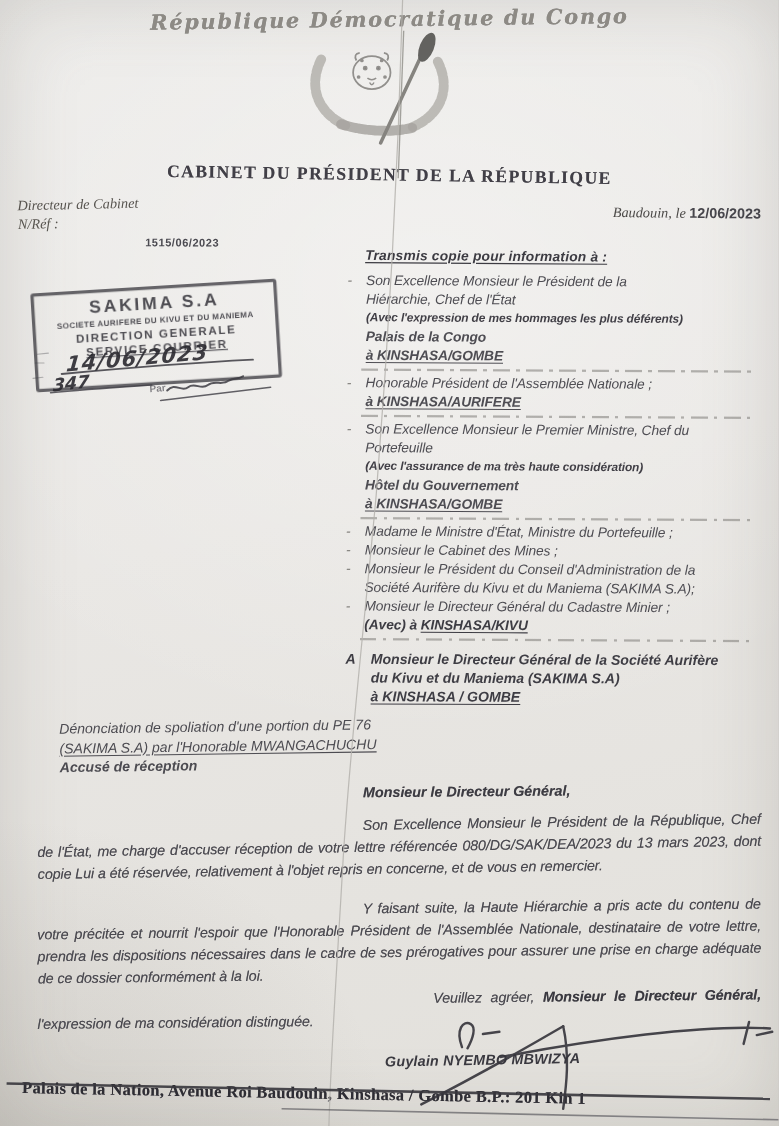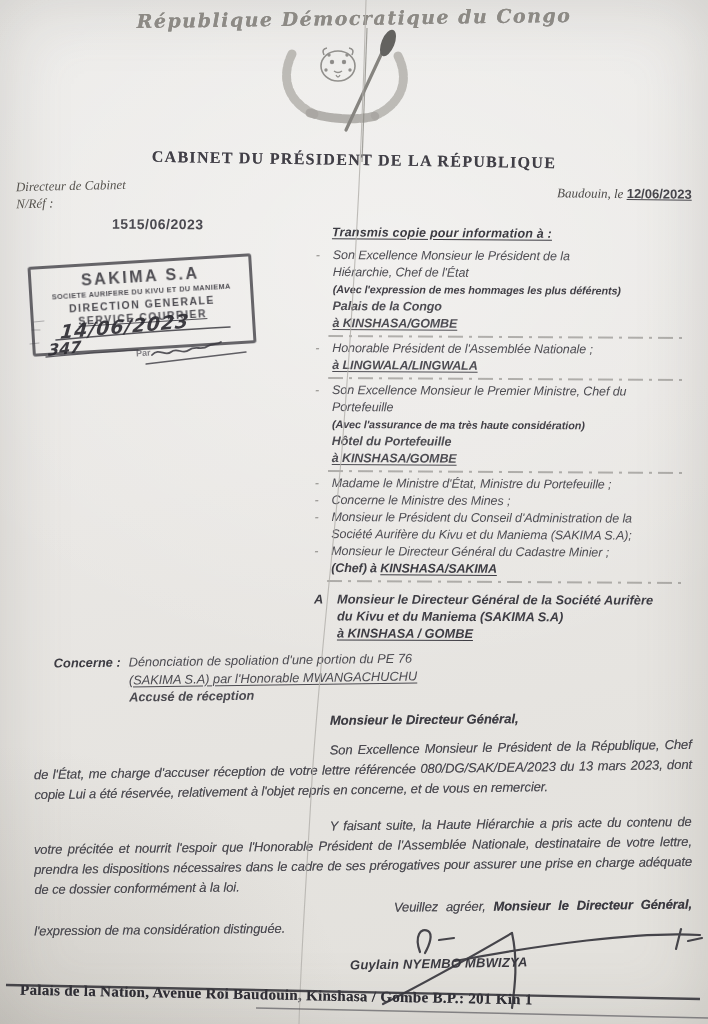--- a/index.html
+++ b/index.html
@@ -27,22 +27,22 @@
     transform:rotate(-0.8deg);opacity:.9;
   }
   #office-title{
     left:0;right:0;top:151px;text-align:center;
     font-family:"Liberation Serif", serif;font-weight:700;
     font-size:16px;letter-spacing:1.3px;color:#413f47;
     transform:rotate(0.9deg);
   }
   #sender-block{left:16px;top:177px;font-size:13px;color:#57544f;transform:rotate(-1.2deg);line-height:17px;}
   #place-date{right:16px;top:186px;font-size:13px;color:#4c4a48;transform:rotate(0.6deg);}
-  #place-date .dt{font-family:"Liberation Sans",sans-serif;font-style:normal;font-weight:700;color:#47464c;text-decoration:underline;}
-  #ref-number{left:112px;top:216px;font-size:14px;letter-spacing:.5px;color:#4b4a51;font-weight:600;transform:rotate(0.3deg);}
+  #place-date .dt{font-family:"Liberation Sans",sans-serif;font-style:normal;font-weight:700;color:#47464c;}
+  #ref-number{left:132px;top:216px;font-size:10px;letter-spacing:.5px;color:#4b4a51;font-weight:600;transform:rotate(0.3deg);}
 
   
   #stamp-box{
     left:30px;top:260px;width:224px;height:90px;
     border:3px solid rgba(48,47,54,.72);border-radius:3px;
     transform:rotate(-3.5deg);
     color:rgba(50,49,56,.85);text-align:center;
     padding-top:5px;box-sizing:border-box;
     filter:blur(.2px);
   }
@@ -170,53 +170,52 @@
       <div class="cc-block">
         <div class="cc-line"><span class="dash">-</span><span>Son Excellence Monsieur le Président de la</span></div>
         <div class="cc-line"><span>Hiérarchie, Chef de l'État</span></div>
         <div class="cc-line small"><span>(Avec l'expression de mes hommages les plus déférents)</span></div>
         <div class="cc-line b"><span>Palais de la Congo</span></div>
         <div class="cc-line b u"><span>à KINSHASA/GOMBE</span></div>
       </div>
       <div class="cc-sep"></div>
       <div class="cc-block">
         <div class="cc-line"><span class="dash">-</span><span>Honorable Président de l'Assemblée Nationale ;</span></div>
-        <div class="cc-line b u"><span>à LINGWALA/LINGWALA</span></div>
+        <div class="cc-line b u"><span>à KINSHASA/AURIFERE</span></div>
       </div>
       <div class="cc-sep"></div>
       <div class="cc-block">
         <div class="cc-line"><span class="dash">-</span><span>Son Excellence Monsieur le Premier Ministre, Chef du</span></div>
         <div class="cc-line"><span>Portefeuille</span></div>
         <div class="cc-line small"><span>(Avec l'assurance de ma très haute considération)</span></div>
-        <div class="cc-line b"><span>Hôtel du Portefeuille</span></div>
+        <div class="cc-line b"><span>Hôtel du Gouvernement</span></div>
         <div class="cc-line b u"><span>à KINSHASA/GOMBE</span></div>
       </div>
       <div class="cc-sep"></div>
       <div class="cc-block">
         <div class="cc-line"><span class="dash">-</span><span>Madame le Ministre d'État, Ministre du Portefeuille ;</span></div>
-        <div class="cc-line"><span class="dash">-</span><span>Concerne le Ministre des Mines ;</span></div>
+        <div class="cc-line"><span class="dash">-</span><span>Monsieur le Cabinet des Mines ;</span></div>
         <div class="cc-line"><span class="dash">-</span><span>Monsieur le Président du Conseil d'Administration de la</span></div>
         <div class="cc-line"><span>Société Aurifère du Kivu et du Maniema (SAKIMA S.A);</span></div>
         <div class="cc-line"><span class="dash">-</span><span>Monsieur le Directeur Général du Cadastre Minier ;</span></div>
-        <div class="cc-line"><span class="b">(Chef) à </span><span class="b u">KINSHASA/SAKIMA</span></div>
+        <div class="cc-line"><span class="b">(Avec) à </span><span class="b u">KINSHASA/KIVU</span></div>
       </div>
       <div class="cc-sep"></div>
     </div>
 
   <div id="addressee" class="abs">
     <span class="prefix">A</span>
     <div class="lines">
       <div>Monsieur le Directeur Général de la Société Aurifère</div>
       <div>du Kivu et du Maniema (SAKIMA S.A)</div>
       <div class="u">à KINSHASA / GOMBE</div>
     </div>
   </div>
 
   <div id="subject" class="abs">
-    <span class="label">Concerne :</span>
     <div>
       <div class="sline">Dénonciation de spoliation d'une portion du PE 76</div>
       <div class="sline u">(SAKIMA S.A) par l'Honorable MWANGACHUCHU</div>
       <div class="sline b">Accusé de réception</div>
     </div>
   </div>
 
   <div id="salutation" class="abs soft">Monsieur le Directeur Général,</div>
   <div id="para1" class="abs para soft">Son Excellence Monsieur le Président de la République, Chef de l'État, me charge d'accuser réception de votre lettre référencée 080/DG/SAK/DEA/2023 du 13 mars 2023, dont copie Lui a été réservée, relativement à l'objet repris en concerne, et de vous en remercier.</div>
   <div id="para2" class="abs para soft">Y faisant suite, la Haute Hiérarchie a pris acte du contenu de votre précitée et nourrit l'espoir que l'Honorable Président de l'Assemblée Nationale, destinataire de votre lettre, prendra les dispositions nécessaires dans le cadre de ses prérogatives pour assurer une prise en charge adéquate de ce dossier conformément à la loi.</div>

